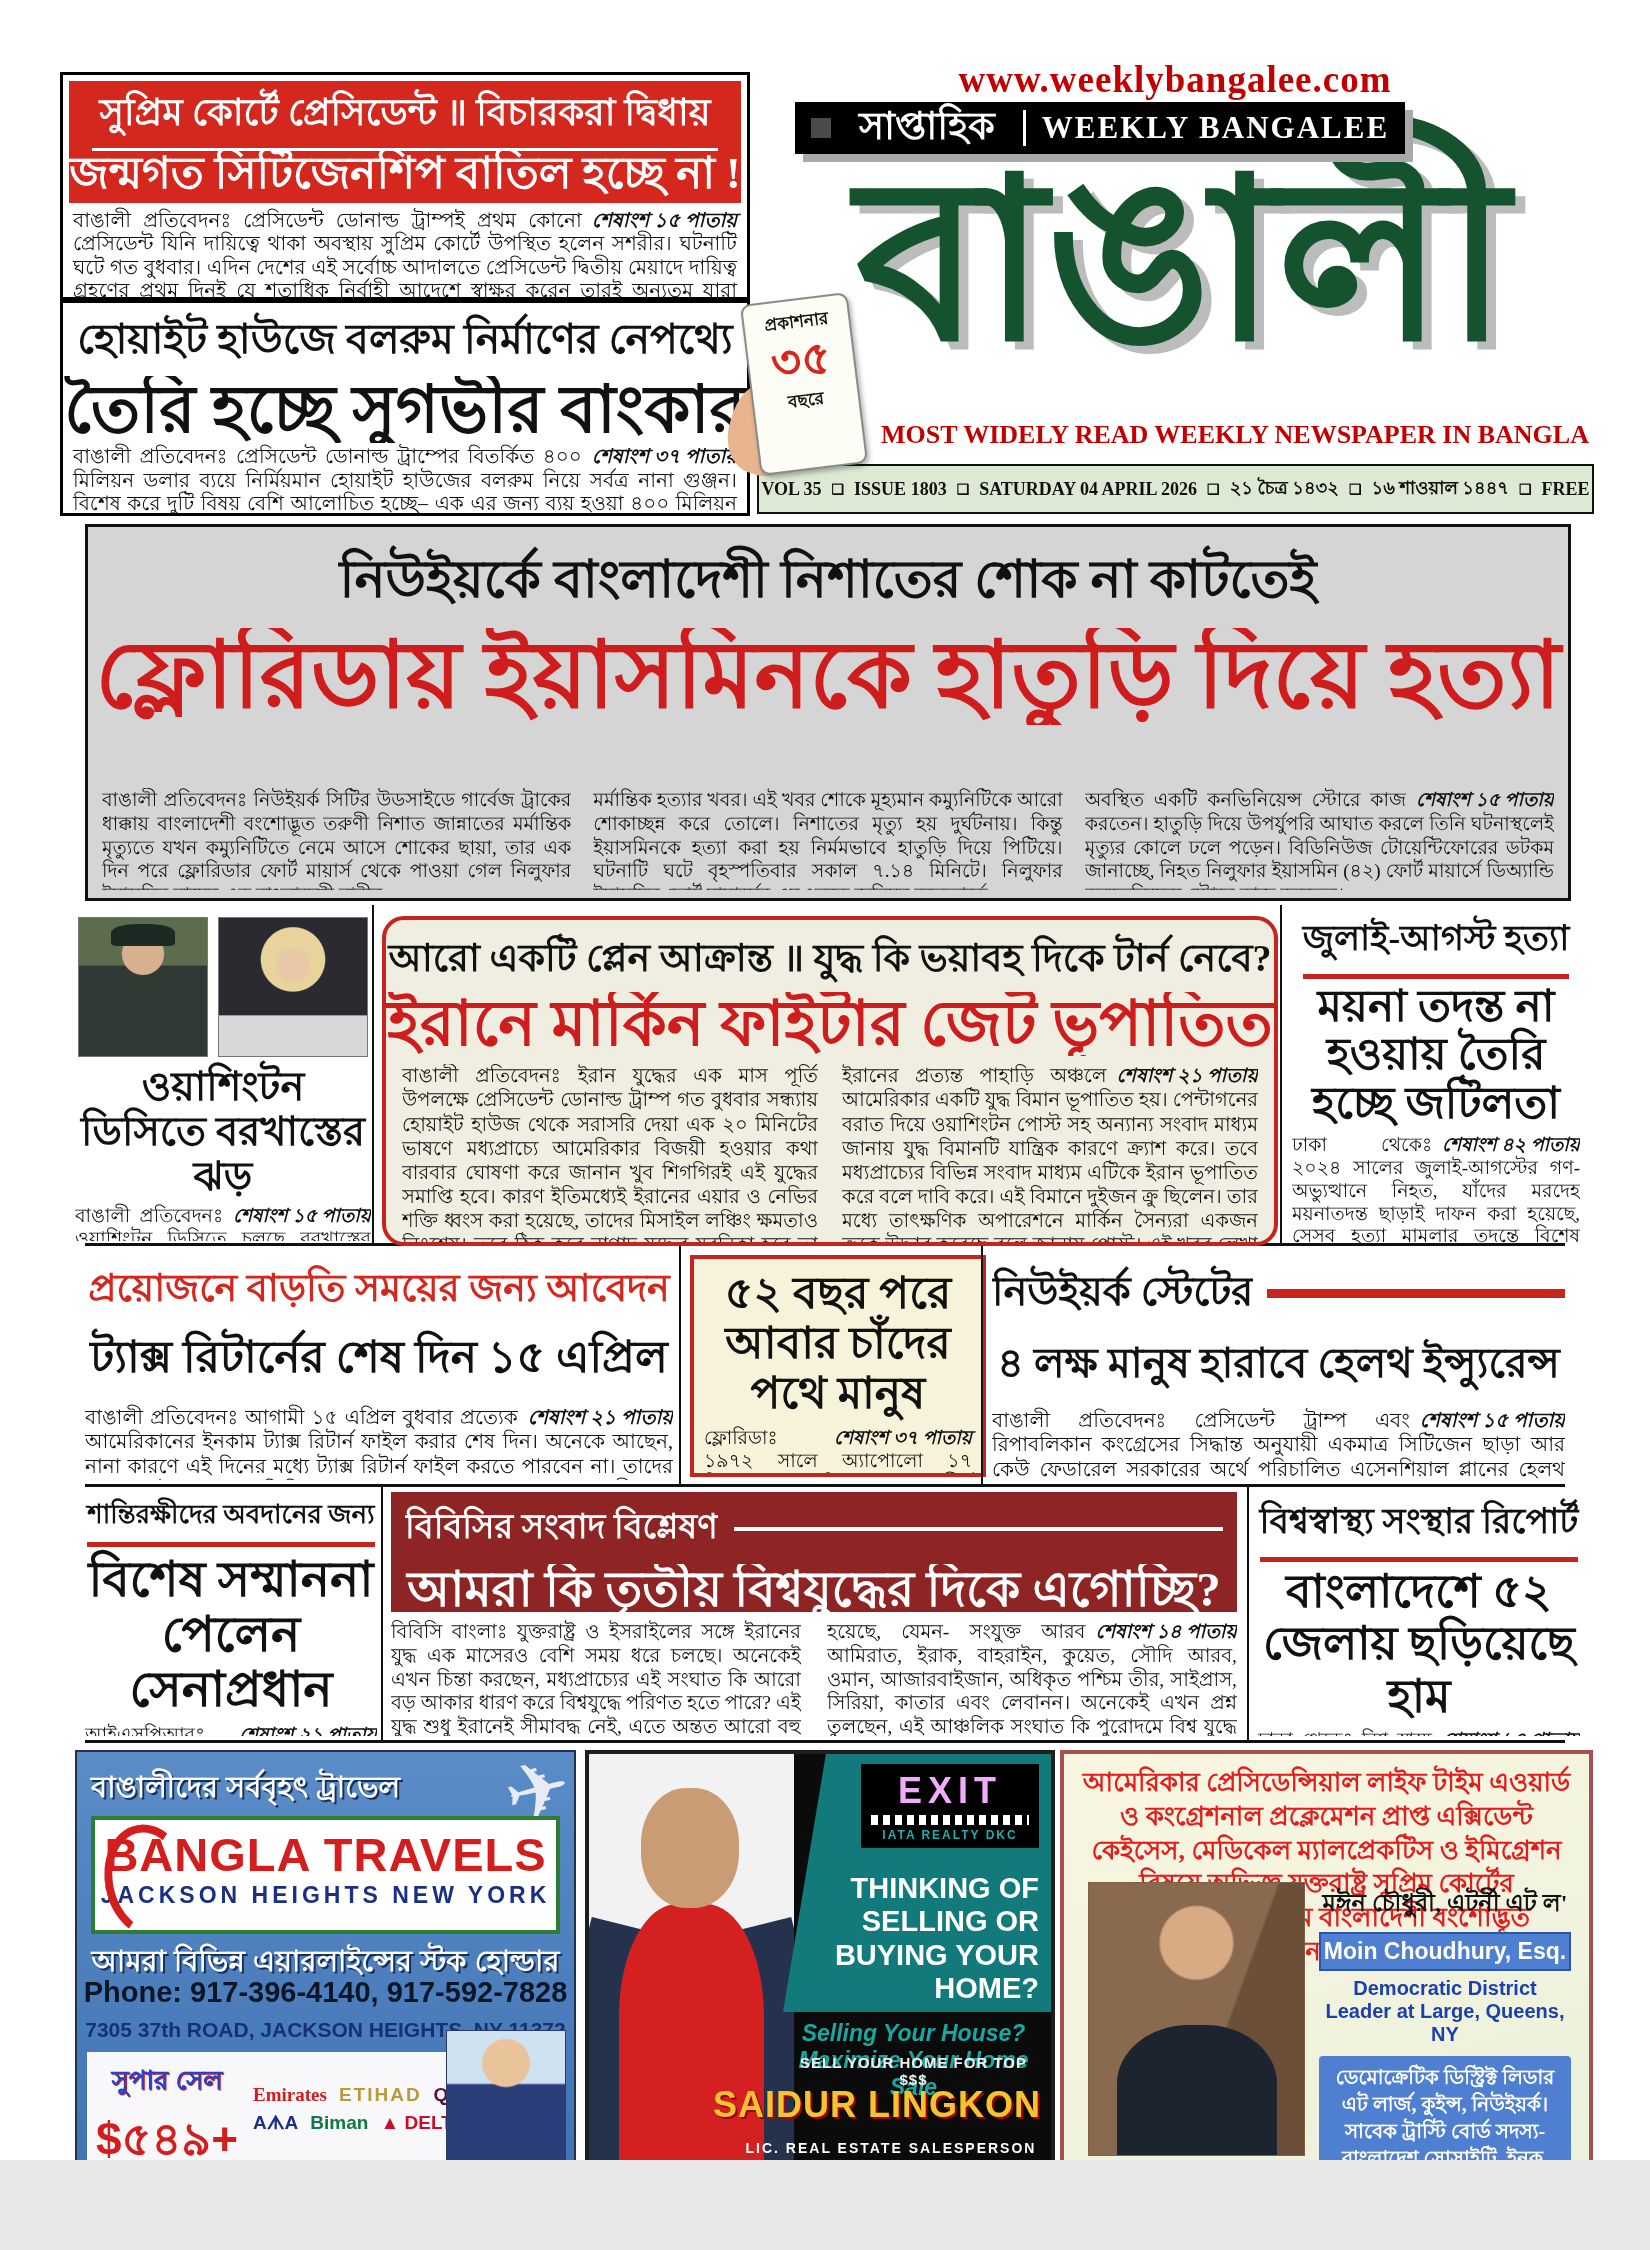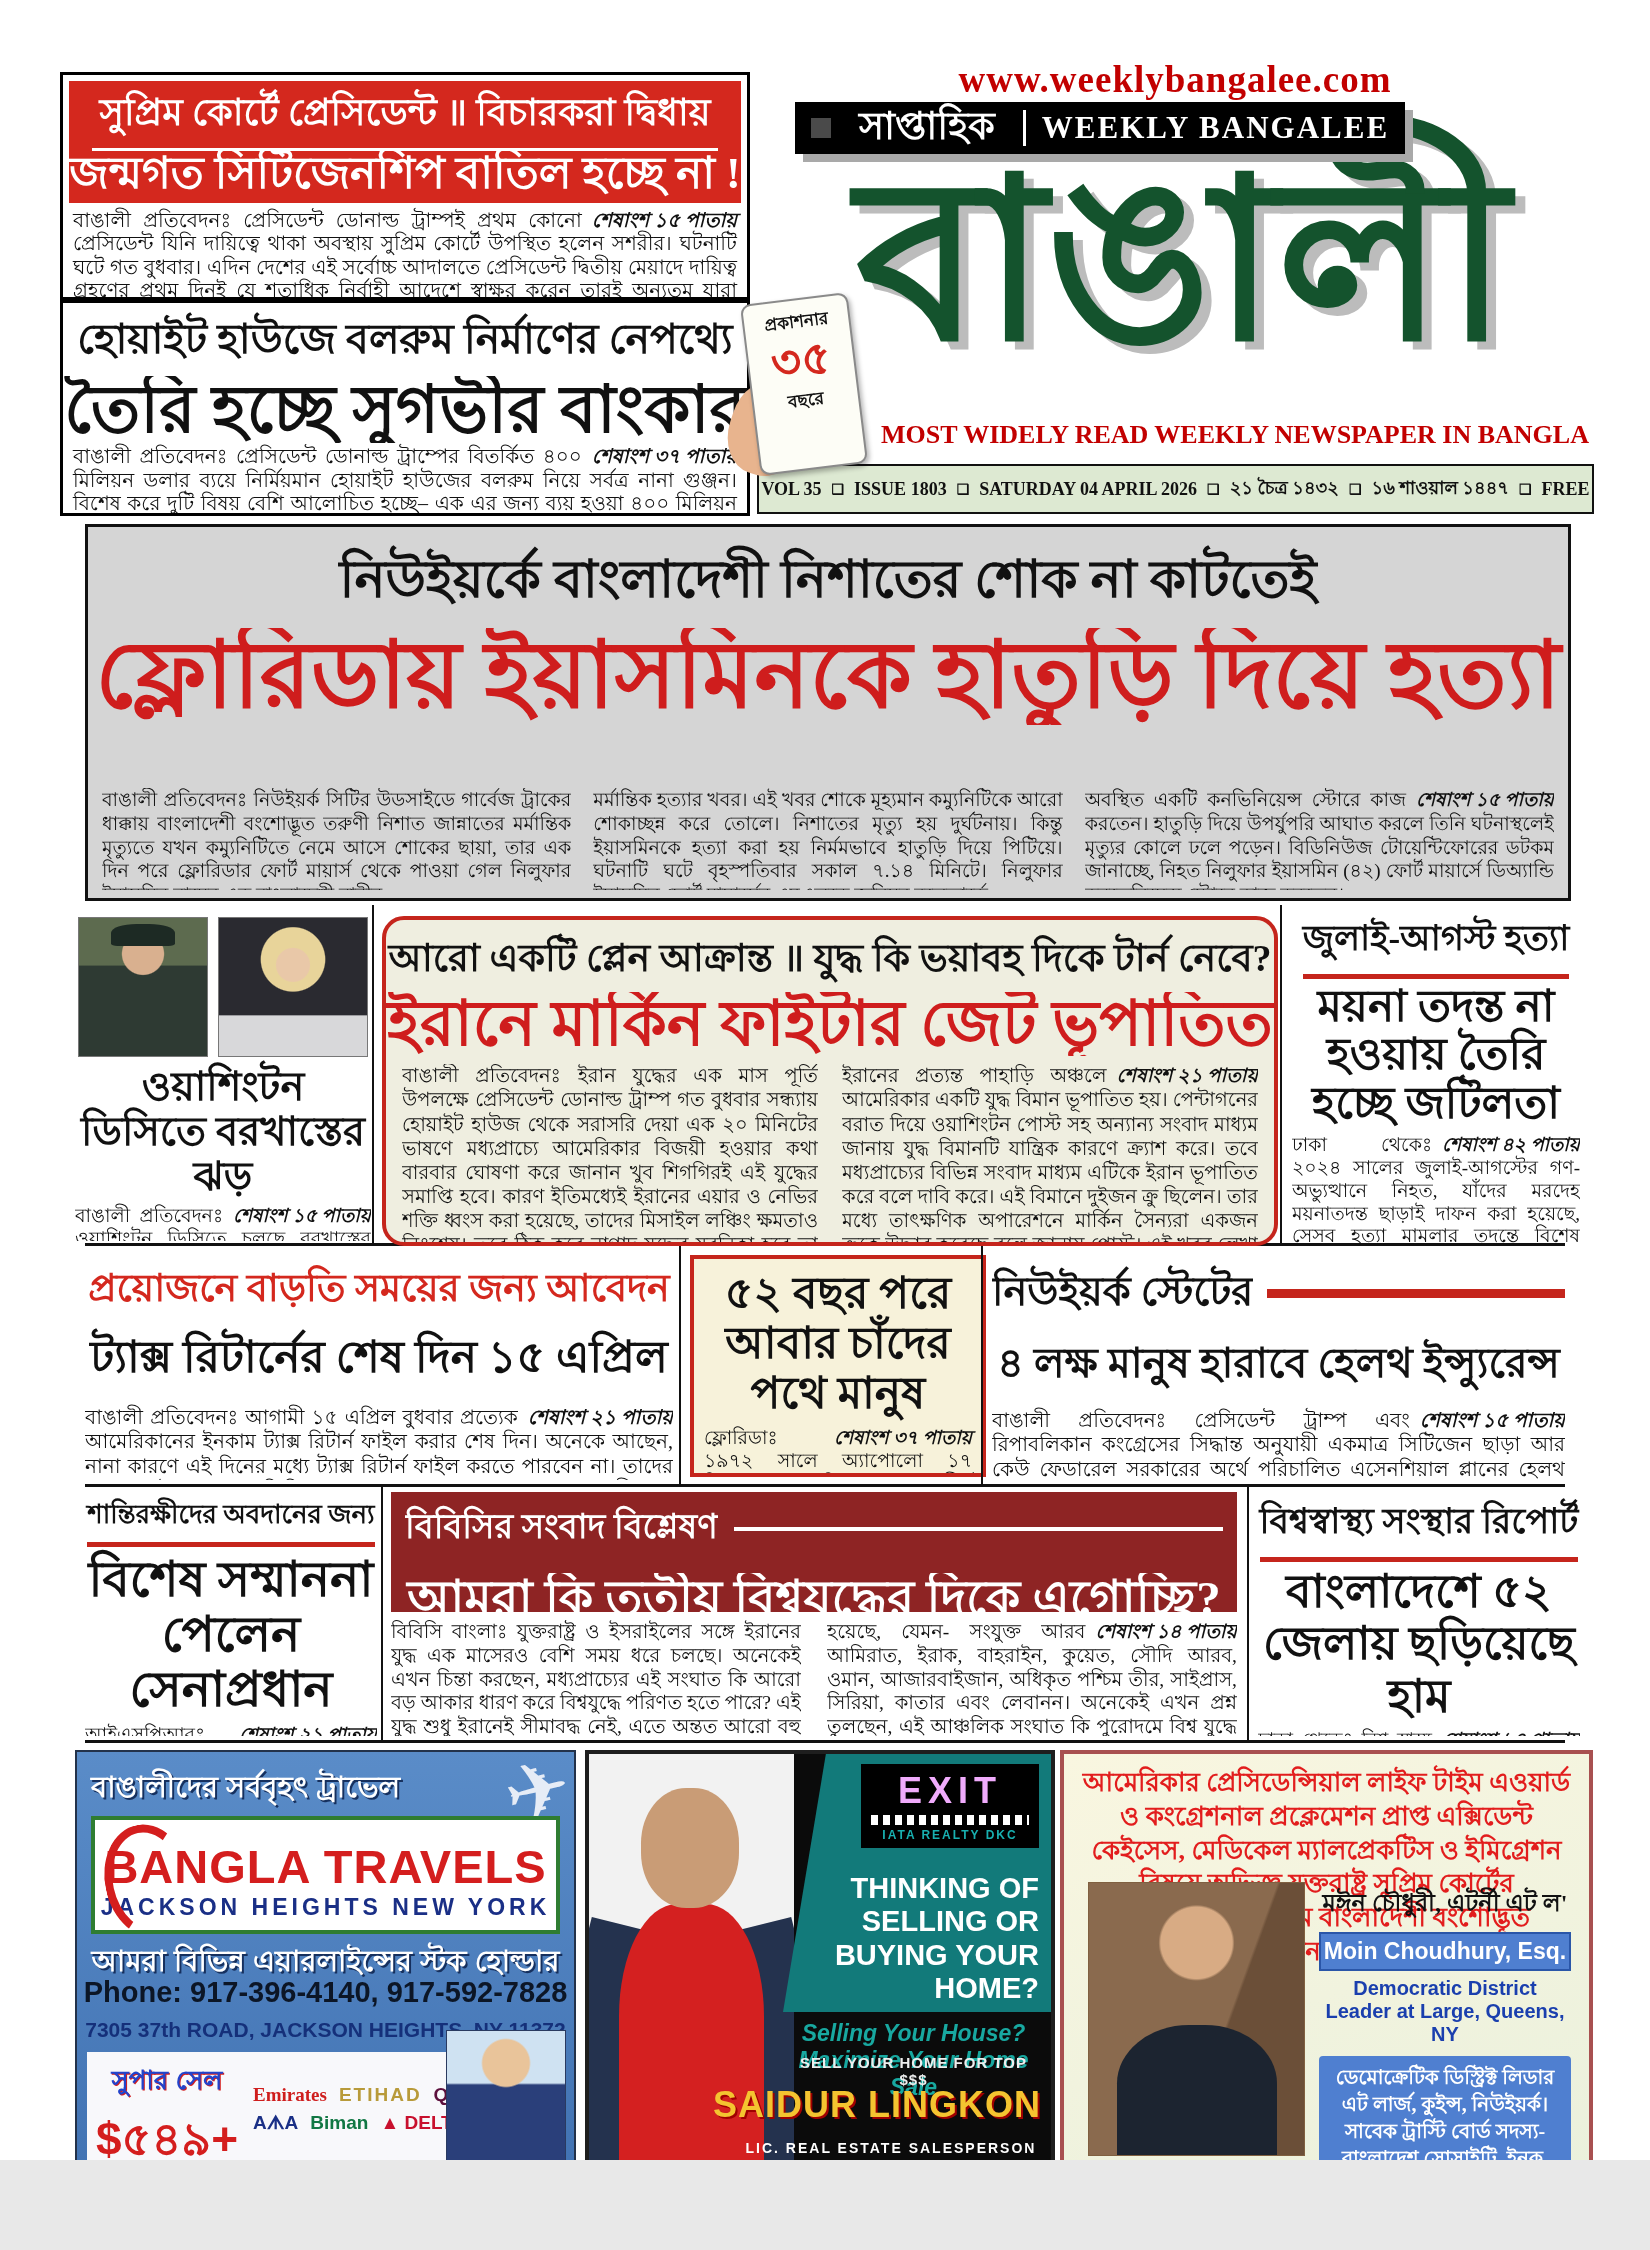--- a/index.html
+++ b/index.html
@@ -82,35 +82,35 @@
   .redrule{flex:1;height:9px;background:#c5251c;}
   .insur-head{font-size:63px;font-weight:bold;text-align:center;margin-top:4px;}
   
   .army{left:85px;top:1492px;width:292px;height:244px;overflow:hidden;}
   .army-head{font-size:49px;font-weight:bold;text-align:center;line-height:1.12;margin-top:6px;}
   .ww3{left:391px;top:1492px;width:846px;height:244px;overflow:hidden;}
   .ww3-banner{background:#8e2424;color:#fff;padding:8px 14px 10px;height:102px;overflow:hidden;}
   .ww3-kickrow{display:flex;align-items:center;gap:16px;}
   .ww3-kick{font-size:34px;font-weight:bold;white-space:nowrap;max-width:55%;overflow:hidden;}
   .whiterule{flex:1;height:4px;background:#fff;}
-  .ww3-head{font-size:60px;font-weight:bold;line-height:1.05;margin-top:16px;text-align:center;}
+  .ww3-head{font-size:60px;font-weight:bold;line-height:1.05;margin-top:7px;text-align:center;}
   .ww3-body{margin-top:8px;display:flex;gap:26px;font-size:19.5px;line-height:1.22;}
   .ww3-body>div{flex:1;text-align:justify;overflow:hidden;}
   .measles{left:1258px;top:1492px;width:322px;height:244px;overflow:hidden;}
   .measles-head{font-size:46px;font-weight:bold;text-align:center;line-height:1.14;margin-top:4px;}
   
   .ad1{left:75px;top:1750px;width:497px;height:482px;background:linear-gradient(#5a8cc8,#3e6fb0);
        border:2px solid #23324a;overflow:hidden;font-family:"Liberation Sans",sans-serif;}
   .ad1-tag{position:absolute;left:14px;top:12px;width:370px;color:#fff;font-size:29px;font-weight:bold;
            text-shadow:2px 2px 0 #16305e;}
   .ad1-plane{position:absolute;right:4px;top:-6px;font-size:78px;color:#e6ecf6;transform:rotate(-14deg);}
   .ad1-logobox{position:absolute;left:14px;top:64px;width:461px;height:110px;background:#fff;border:4px solid #2f7d32;text-align:center;}
   .swoosh{position:absolute;left:10px;top:4px;width:70px;height:98px;border:8px solid transparent;
           border-left-color:#d41e1e;border-top-color:#d41e1e;border-radius:50%;transform:rotate(-12deg);}
-  .ad1-name{font-size:47px;font-weight:800;color:#d41e1e;margin-top:19px;letter-spacing:1px;}
+  .ad1-name{font-size:47px;font-weight:800;color:#d41e1e;margin-top:7px;letter-spacing:1px;}
   .ad1-loc{font-size:24px;font-weight:bold;color:#1a2f86;letter-spacing:4px;}
   .ad1-stock{position:absolute;left:0;top:186px;width:100%;text-align:center;color:#fff;font-size:29px;font-weight:bold;
              text-shadow:2px 2px 0 #16305e;}
   .ad1-phone{position:absolute;left:0;top:224px;width:100%;text-align:center;color:#0c1626;font-size:36px;font-weight:800;}
   .ad1-addr{position:absolute;left:0;top:266px;width:100%;text-align:center;color:#15307a;font-size:24px;font-weight:800;}
   .ad1-panel{position:absolute;left:10px;top:300px;width:477px;height:114px;background:#f8f8fb;display:flex;}
   .ad1-sale{width:160px;text-align:center;padding-top:8px;}
   .ad1-salebn{font-size:26px;font-weight:bold;color:#2244cc;text-shadow:1px 1px 0 #d41e1e;}
   .ad1-price{font-size:46px;font-weight:800;color:#d41e1e;}
   .ad1-airlines{flex:1;display:flex;flex-wrap:wrap;align-content:center;gap:6px 12px;padding:6px;}

